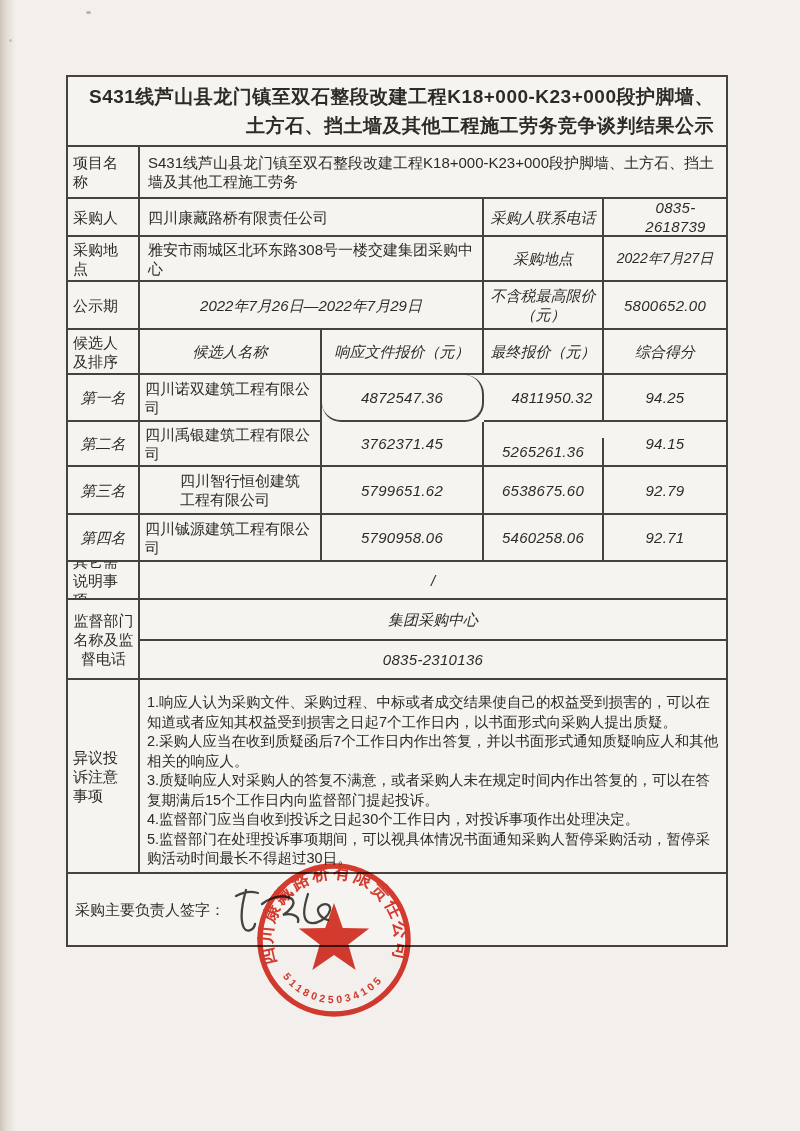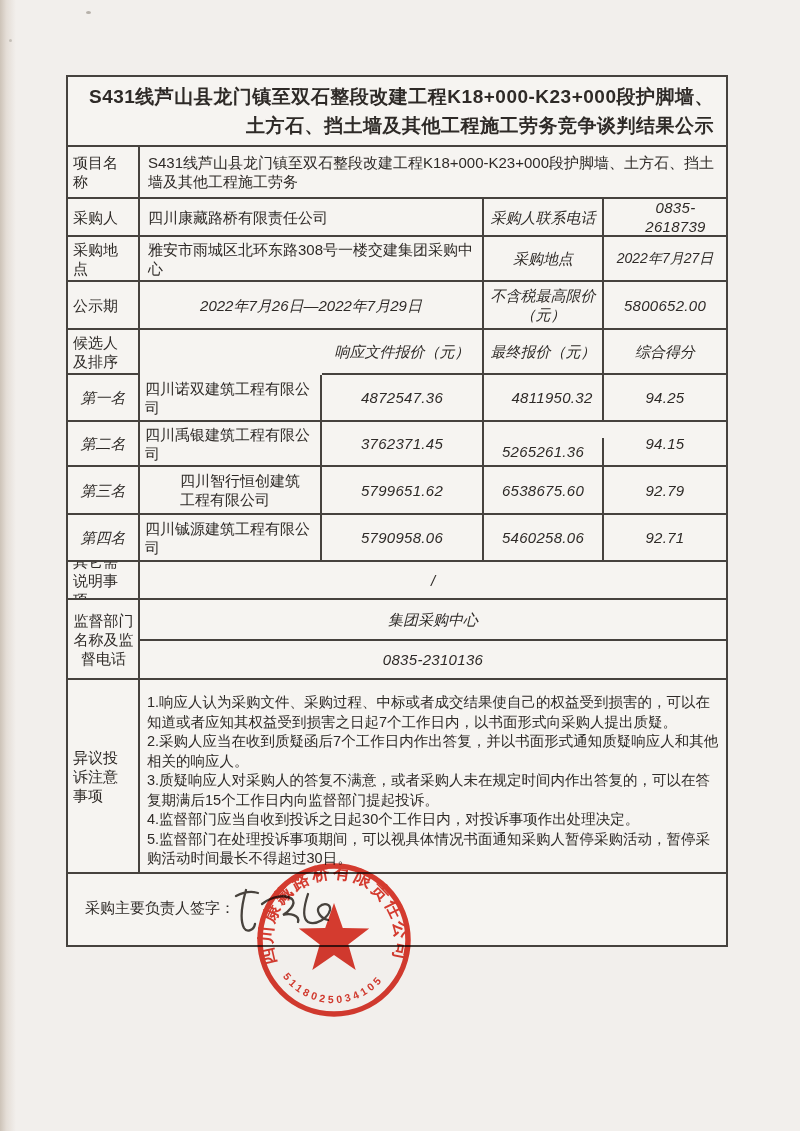--- a/index.html
+++ b/index.html
@@ -49,21 +49,21 @@
     font-size:19px;font-weight:bold;line-height:29px;
     justify-content:center;text-align:right;padding:4px 12px;
     letter-spacing:.5px;
   }
   .cell.name-cell{padding:2px 10px 2px 5px;align-items:center;}
   .cell.notice-cell{
     align-items:flex-start;
     padding:13px 6px 4px 7px;
     font-size:14.5px;line-height:19.5px;
   }
-  .cell.sig-cell{align-items:center;padding-left:17px;font-size:15px;font-family:Liberation Mono, monospace;}
+  .cell.sig-cell{align-items:center;padding-left:7px;font-size:15px;}
   .num{letter-spacing:.3px;}
 
   .stamp-wrap{
     position:absolute;left:219px;top:825px;width:230px;height:230px;
     mix-blend-mode:multiply;opacity:.92;pointer-events:none;
   }
   .signature-wrap{
     position:absolute;left:228px;top:882px;width:130px;height:62px;
     mix-blend-mode:multiply;pointer-events:none;
   }
@@ -91,27 +91,28 @@
   <div class="cell left" style="grid-row:4;grid-column:2/4;padding-left:8px;">雅安市雨城区北环东路308号一楼交建集团采购中心</div>
   <div class="cell center" style="grid-row:4;grid-column:4/5;">采购地点</div>
   <div class="cell center no-r" style="grid-row:4;grid-column:5/6;font-size:14px;">2022年7月27日</div>
 
   <div class="cell label" style="grid-row:5;grid-column:1/2;">公示期</div>
   <div class="cell center" style="grid-row:5;grid-column:2/4;">2022年7月26日—2022年7月29日</div>
   <div class="cell center" style="grid-row:5;grid-column:4/5;">不含税最高限价（元）</div>
   <div class="cell center num no-r" style="grid-row:5;grid-column:5/6;">5800652.00</div>
 
   <div class="cell label" style="grid-row:6;grid-column:1/2;">候选人及排序</div>
+  <div class="cell center" style="grid-row:6;grid-column:2/3;">候选人名称</div>
   <div class="cell center" style="grid-row:6;grid-column:3/4;">响应文件报价（元）</div>
   <div class="cell center" style="grid-row:6;grid-column:4/5;">最终报价（元）</div>
   <div class="cell center no-r" style="grid-row:6;grid-column:5/6;">综合得分</div>
 
   <div class="cell center" style="grid-row:7;grid-column:1/2;">第一名</div>
   <div class="cell left name-cell" style="grid-row:7;grid-column:2/3;">四川诺双建筑工程有限公司</div>
-  <div class="cell center num" style="grid-row:7;grid-column:3/4;">4872547.36</div>
+  <div class="cell center num" style="grid-row:7;grid-column:3/4;border-radius:19px;">4872547.36</div>
   <div class="cell center num" style="grid-row:7;grid-column:4/5;padding-left:24px;">4811950.32</div>
   <div class="cell center num no-r" style="grid-row:7;grid-column:5/6;">94.25</div>
 
   <div class="cell center" style="grid-row:8;grid-column:1/2;">第二名</div>
   <div class="cell left name-cell" style="grid-row:8;grid-column:2/3;">四川禹银建筑工程有限公司</div>
   <div class="cell center num" style="grid-row:8;grid-column:3/4;">3762371.45</div>
   <div class="cell center num" style="grid-row:8;grid-column:4/5;margin-top:16px;">5265261.36</div>
   <div class="cell center num no-r" style="grid-row:8;grid-column:5/6;">94.15</div>
 
   <div class="cell center" style="grid-row:9;grid-column:1/2;">第三名</div>

